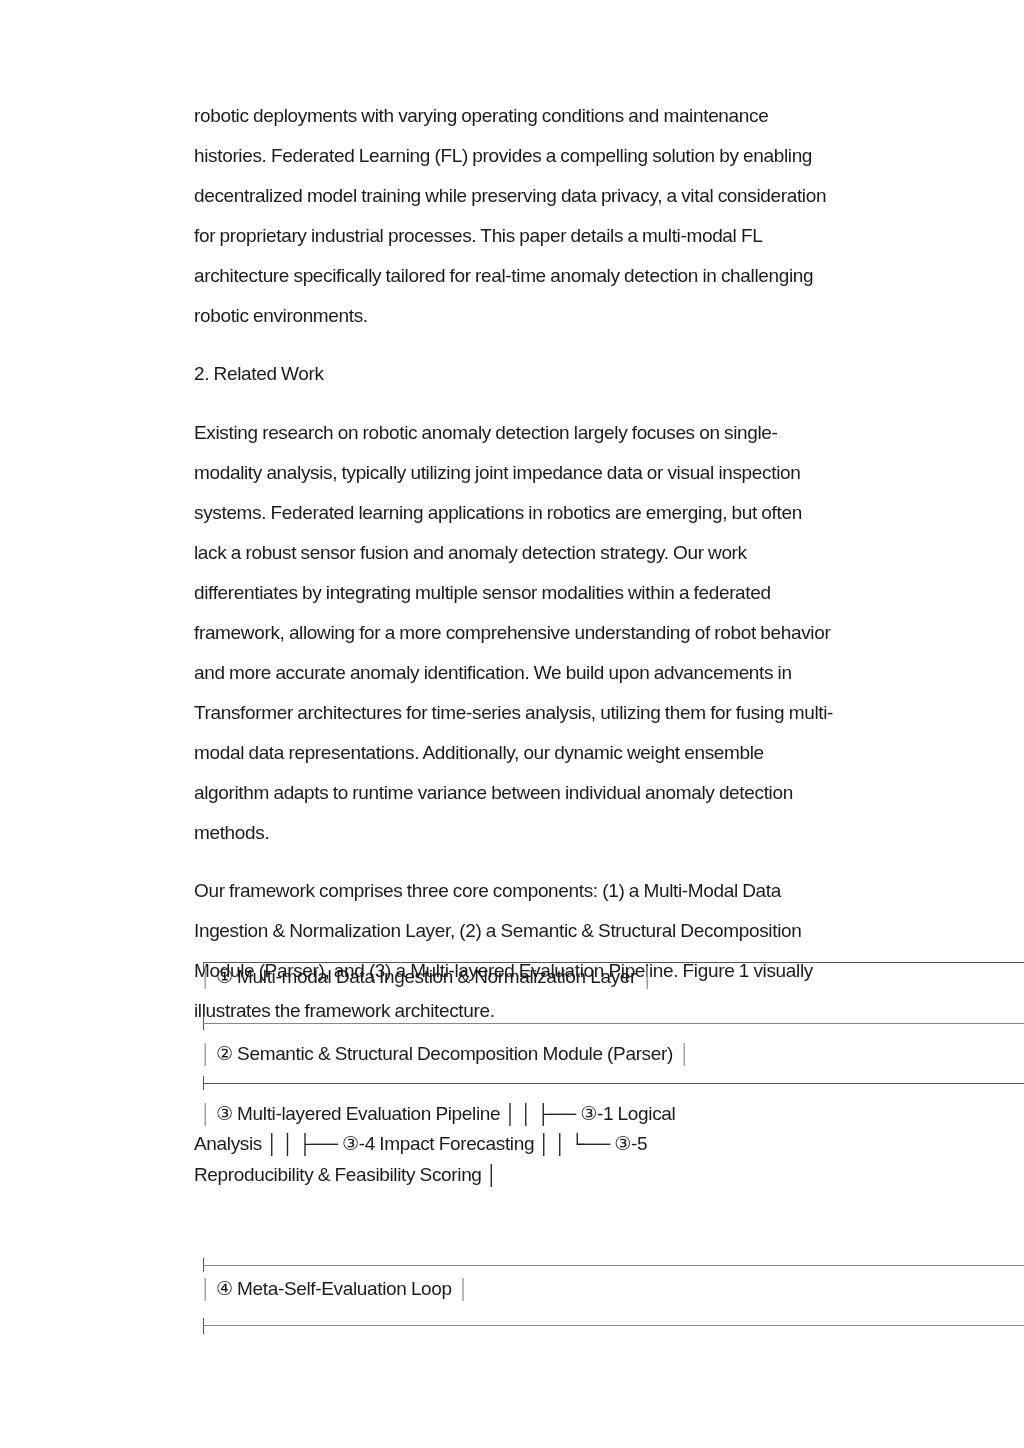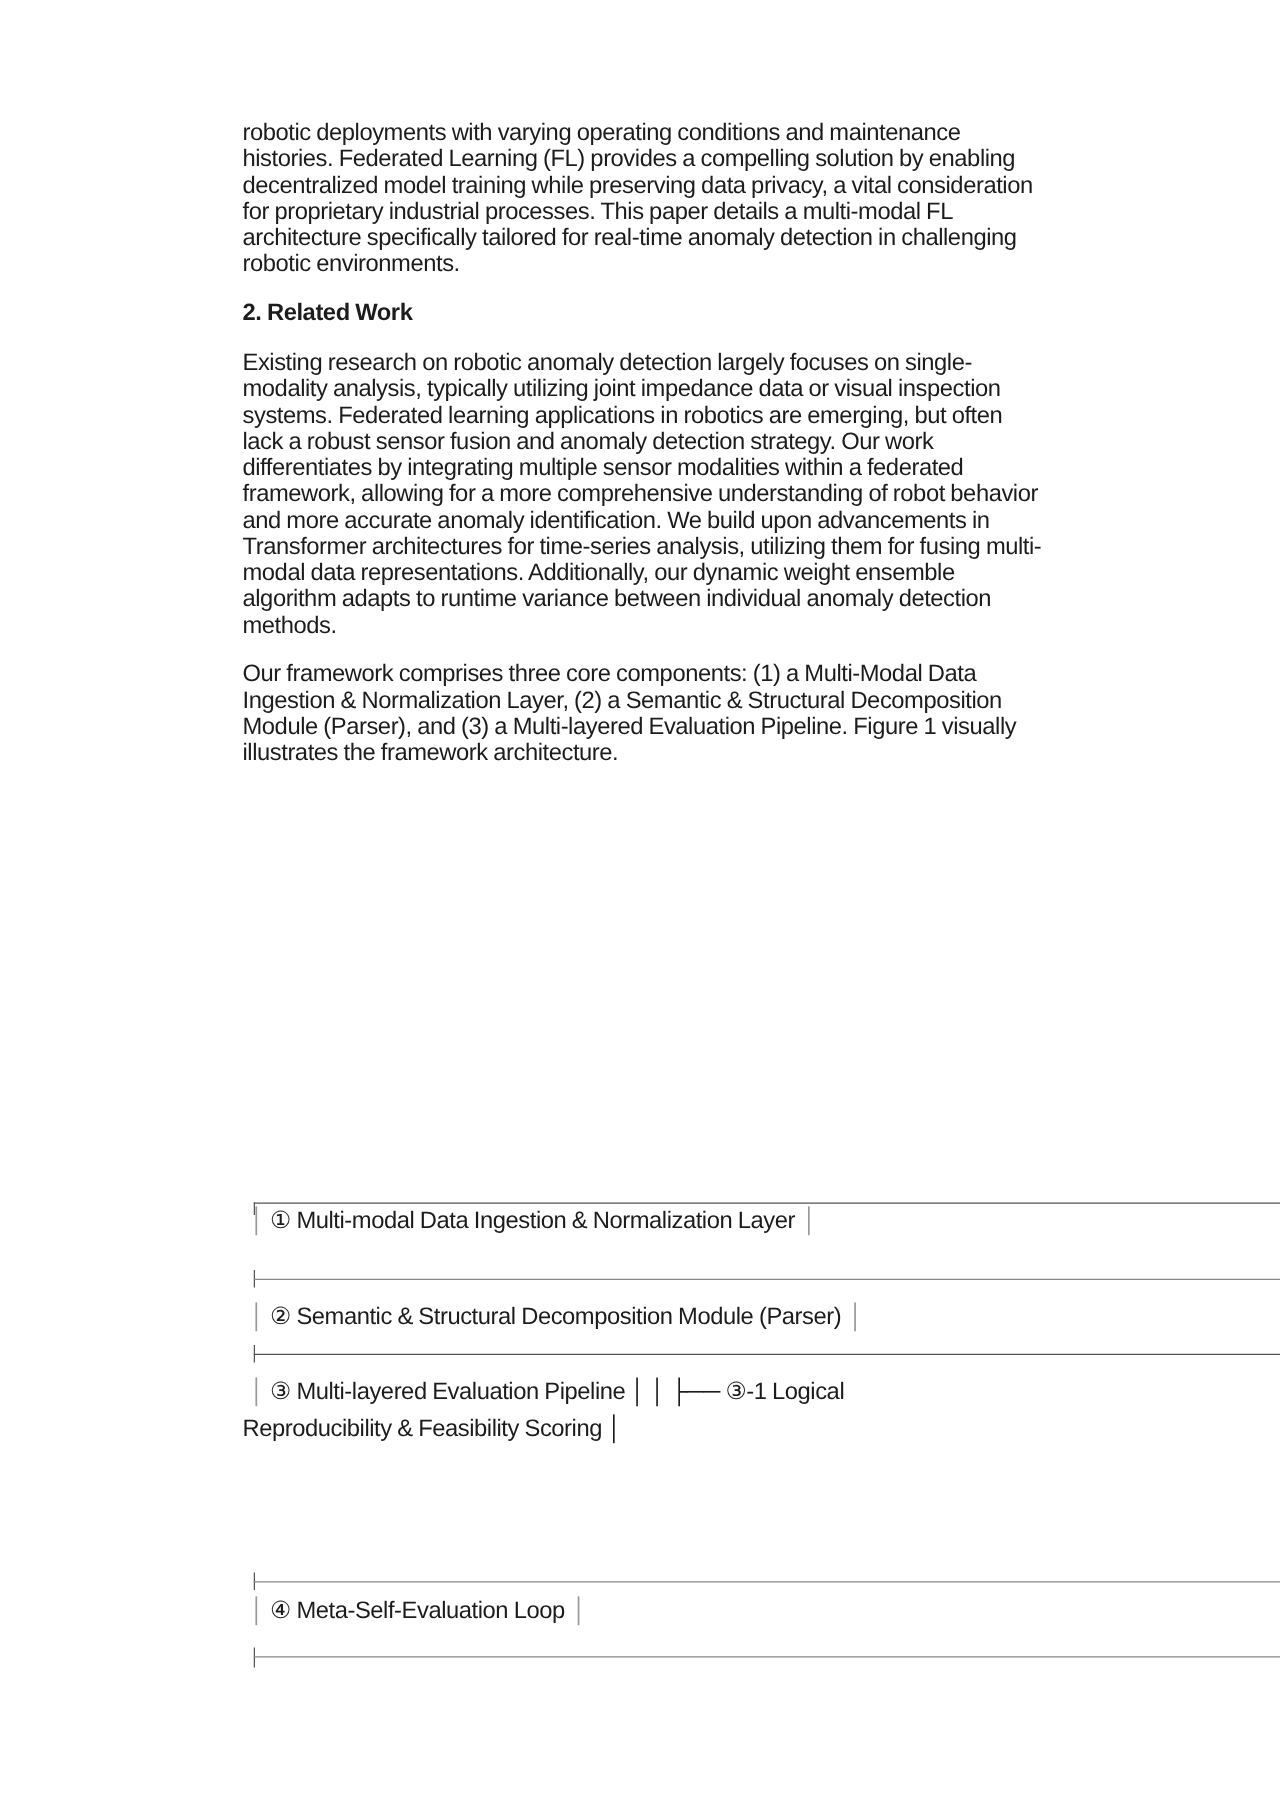--- a/index.html
+++ b/index.html
@@ -17,27 +17,27 @@
     }
     .page {
       position: absolute;
       left: 194px;
       top: 96px;
       width: 640px;
     }
     p, h2 {
       margin: 0;
       font-size: 19px;
-      line-height: 21px;
+      line-height: 40px;
       letter-spacing: -0.35px;
       word-spacing: -0.5px;
     }
     p.para { margin-bottom: 18px; }
     h2 {
-      font-weight: bold;
+      font-weight: normal;
       margin-bottom: 19px;
     }
     .figure {
       position: absolute;
       left: 194px;
       top: 962px;
       width: 830px;
       font-size: 19px;
       letter-spacing: -0.35px;
       word-spacing: -0.5px;
@@ -98,20 +98,21 @@
   <div class="rule" style="top:61px;background:#888;"></div>
 
   <div class="row" style="top:77px;">
     <span class="lead">│</span><span>② Semantic &amp; Structural Decomposition Module (Parser)</span><span class="bar">│</span>
   </div>
   <div class="tick" style="top:114px;height:14px;"></div>
   <div class="rule" style="top:121px;"></div>
 
   <div class="row" style="top:137px;left:0;">
     <div style="padding-left:0;"><span class="lead">│</span><span style="white-space: pre; margin-top: 25px;">③ Multi-layered Evaluation Pipeline │ │ ├── ③-1 Logical</span></div>
+    <div>Analysis │ │ ├── ③-4 Impact Forecasting │ │ └── ③-5</div>
     <div>Reproducibility &amp; Feasibility Scoring │</div>
   </div>
   <div class="tick" style="top:296px;height:14px;"></div>
   <div class="rule" style="top:303px;background:#888;"></div>
 
   <div class="row" style="top:312px;">
     <span class="lead">│</span><span>④ Meta-Self-Evaluation Loop</span><span class="bar">│</span>
   </div>
   <div class="tick" style="top:356px;height:16px;"></div>
   <div class="rule" style="top:363px;background:#888;"></div>

